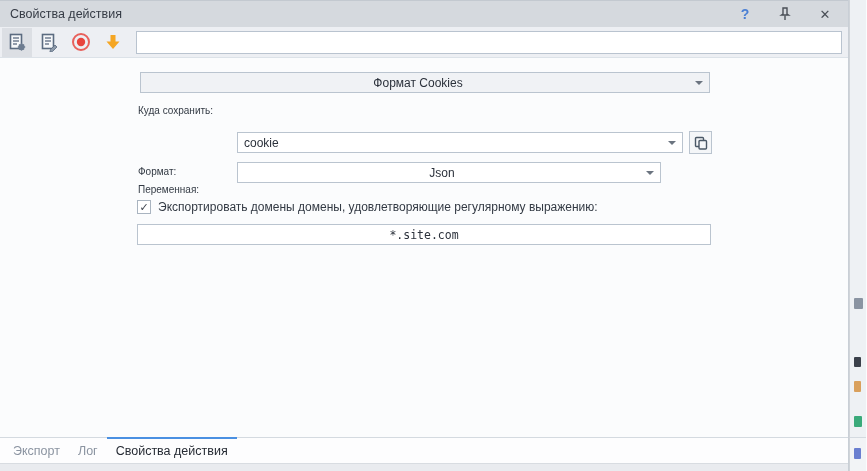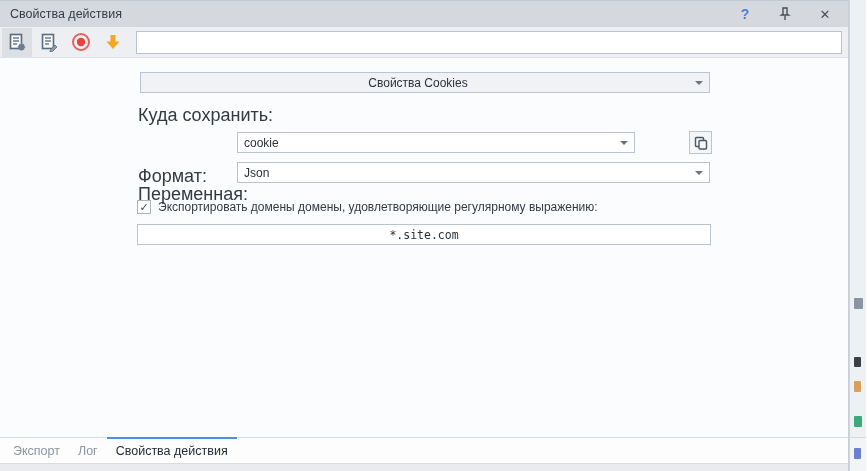--- a/index.html
+++ b/index.html
@@ -73,21 +73,21 @@
   .combo .arrow {
     width: 0; height: 0; flex: 0 0 auto;
     border-left: 4px solid transparent;
     border-right: 4px solid transparent;
     border-top: 4px solid #6b7480;
     margin-left: 6px;
   }
   .combo.gray { background: #f0f2f5; }
   .combo.gray .val { text-align: center; }
 
-  .field-label { position: absolute; left: 138px; font-size: 18px; color: #333a44; }
+  .field-label { position: absolute; left: 138px; font-size: 10px; color: #333a44; }
 
   .copy-btn {
     position: absolute; width: 23px; height: 23px;
     border: 1px solid #bac4cf; background: #f4f6f8;
     display: flex; align-items: center; justify-content: center;
   }
 
   .chk-row { position: absolute; left: 137px; top: 142px; display: flex; align-items: center; }
   .chk-box {
     width: 14px; height: 14px;
@@ -207,40 +207,40 @@
         <svg width="18" height="18" viewBox="0 0 18 18">
           <path d="M9 16 L2.5 8.5 L6.5 8.5 L6.5 2 L11.5 2 L11.5 8.5 L15.5 8.5 Z" fill="#f5a623"></path>
         </svg>
       </span>
       <input class="toolbar-input" type="text" value="" style="">
     </div>
 
     <div class="content">
 
       <div class="combo gray" style="left:140px; top:14px; width:570px;">
-        <span class="val">Свойства Cookies</span>
+        <span class="val">Формат Cookies</span>
         <span class="arrow"></span>
       </div>
 
       <span class="field-label" style="top:47px;">Куда сохранить:</span>
 
       <span class="field-label" style="top:78px;margin-top:48px;">Переменная:</span>
-      <div class="combo" style="left:237px; top:74px; width:398px;">
+      <div class="combo" style="left:237px; top:74px; width:446px;">
         <span class="val">cookie</span>
         <span class="arrow"></span>
       </div>
       <div class="copy-btn" style="left:689px; top:73px;">
         <svg width="14" height="14" viewBox="0 0 14 14">
           <rect x="1.5" y="1.5" width="8" height="9" rx="1" fill="#f4f6f8" stroke="#4a5866" stroke-width="1.4"></rect>
           <rect x="5" y="4.5" width="7.5" height="8.5" rx="1" fill="#f4f6f8" stroke="#4a5866" stroke-width="1.4"></rect>
         </svg>
       </div>
 
       <span class="field-label" style="top:108px;text-align:center;">Формат:</span>
-      <div class="combo" style="left:237px; top:104px; width:473px;">
+      <div class="combo" style="left:237px; top:104px; width:424px;text-align:center;">
         <span class="val">Json</span>
         <span class="arrow"></span>
       </div>
 
       <div class="chk-row">
         <span class="chk-box">
           <span>✓</span>
         </span>
         <span class="chk-label">Экспортировать домены домены, удовлетворяющие регулярному выражению:</span>
       </div>

